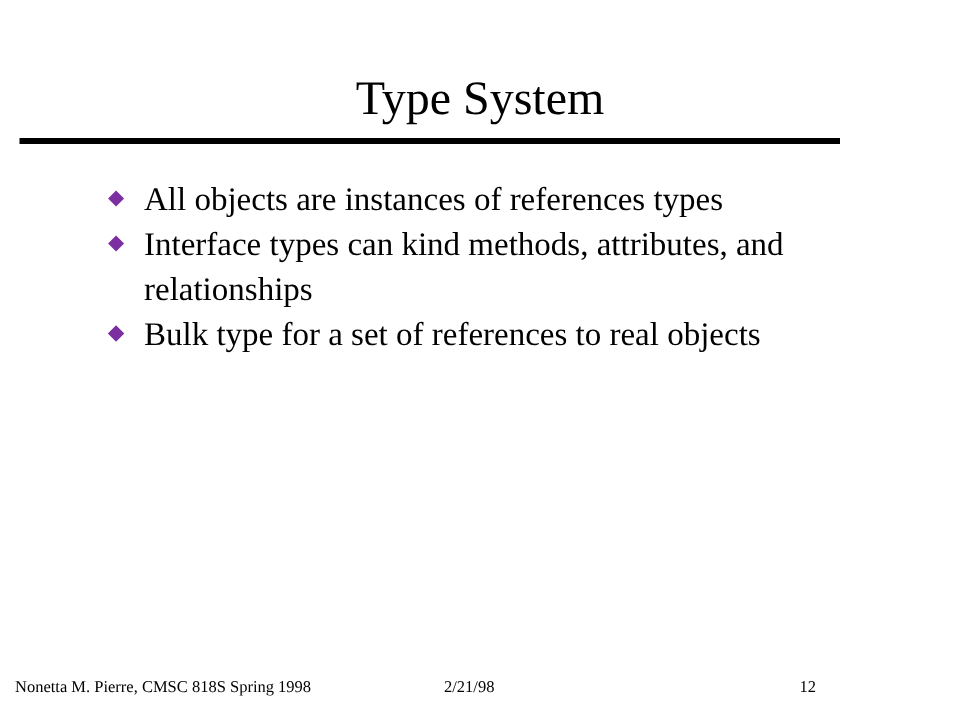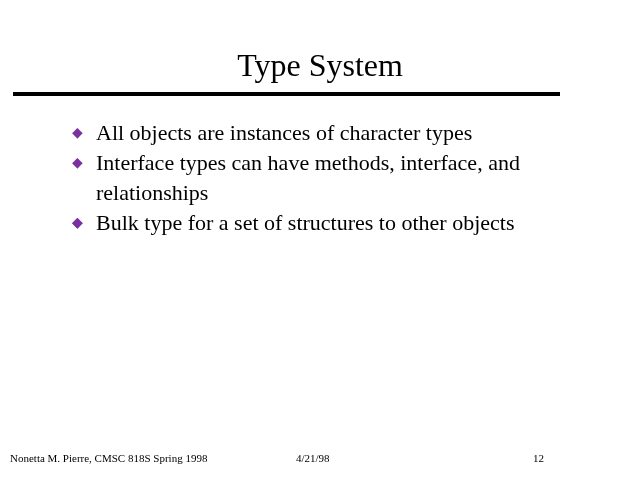--- a/index.html
+++ b/index.html
@@ -105,34 +105,34 @@
 <body>
 
 <div class="slide">
 
   <div class="slide-title">Type System</div>
   <div class="title-rule"></div>
 
   <ul class="bullet-list">
     <li class="bullet-item">
       <span class="bullet-glyph" style="color: rgb(123, 47, 160);">◆</span>
-      <span>All objects are instances of character types</span>
+      <span>All objects are instances of references types</span>
     </li>
     <li class="bullet-item">
       <span class="bullet-glyph" style="color: rgb(123, 47, 160);">◆</span>
-      <span>Interface types can have methods, interface, and relationships</span>
+      <span>Interface types can kind methods, attributes, and relationships</span>
     </li>
     <li class="bullet-item">
       <span class="bullet-glyph" style="color: rgb(123, 47, 160);">◆</span>
     </li>
     <li class="bullet-item">
       <span class="bullet-glyph" style="color: rgb(123, 47, 160);">◆</span>
-      <span>Bulk type for a set of structures to other objects</span>
+      <span>Bulk type for a set of references to real objects</span>
     </li>
   </ul>
 
   <div class="footer">
     <div class="footer-left">Nonetta M. Pierre, CMSC 818S Spring 1998</div>
-    <div class="footer-center">4/21/98</div>
+    <div class="footer-center">2/21/98</div>
     <div class="footer-right">12</div>
   </div>
 
 </div>
 
 </body></html>

